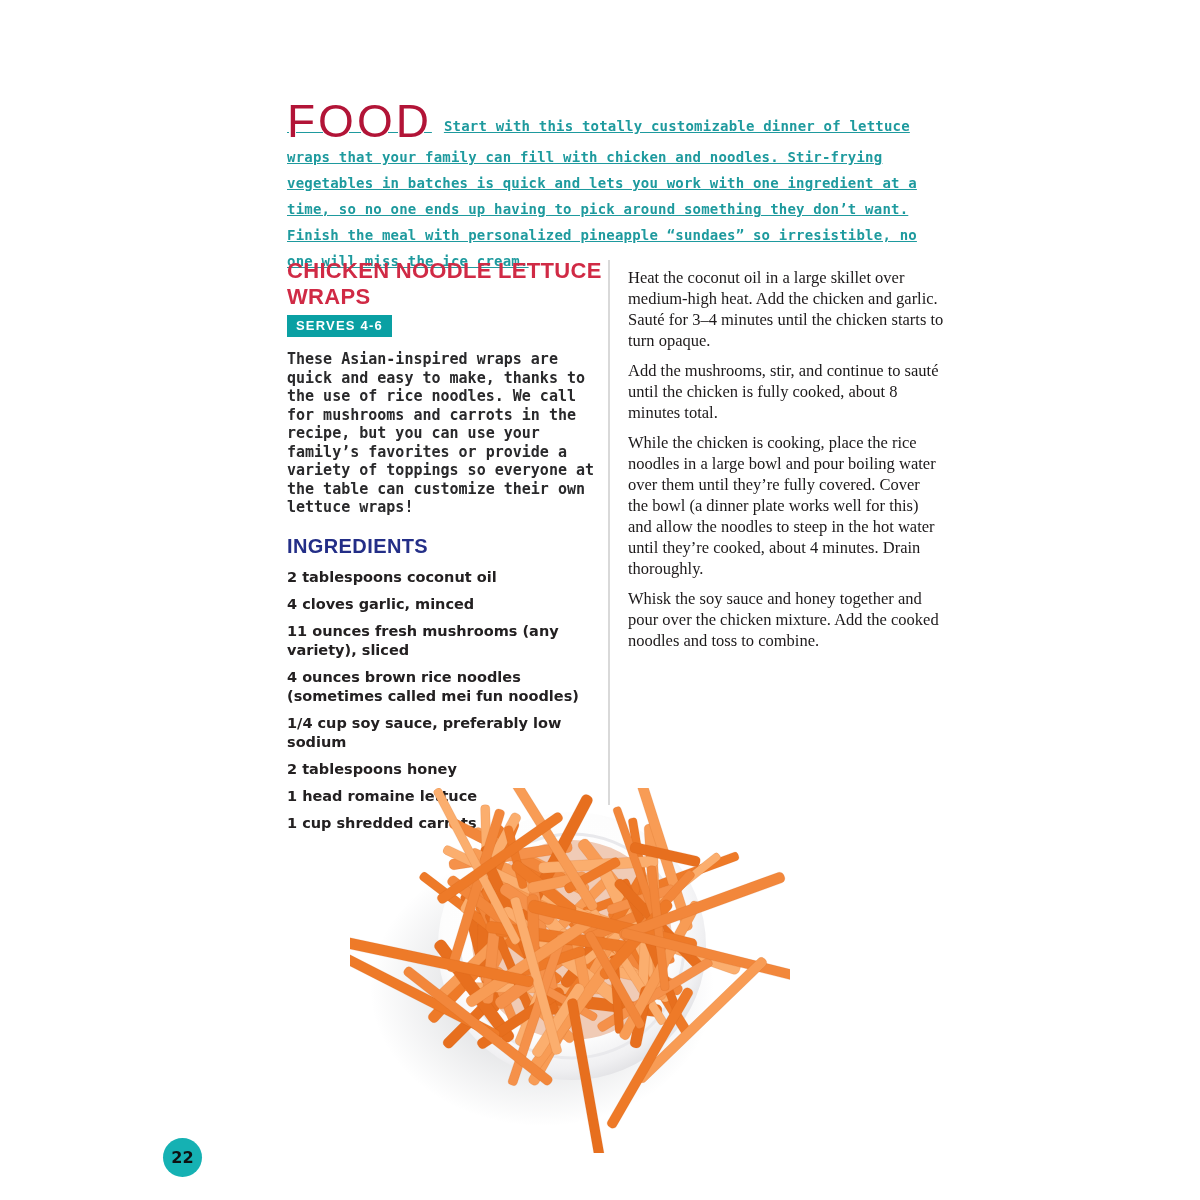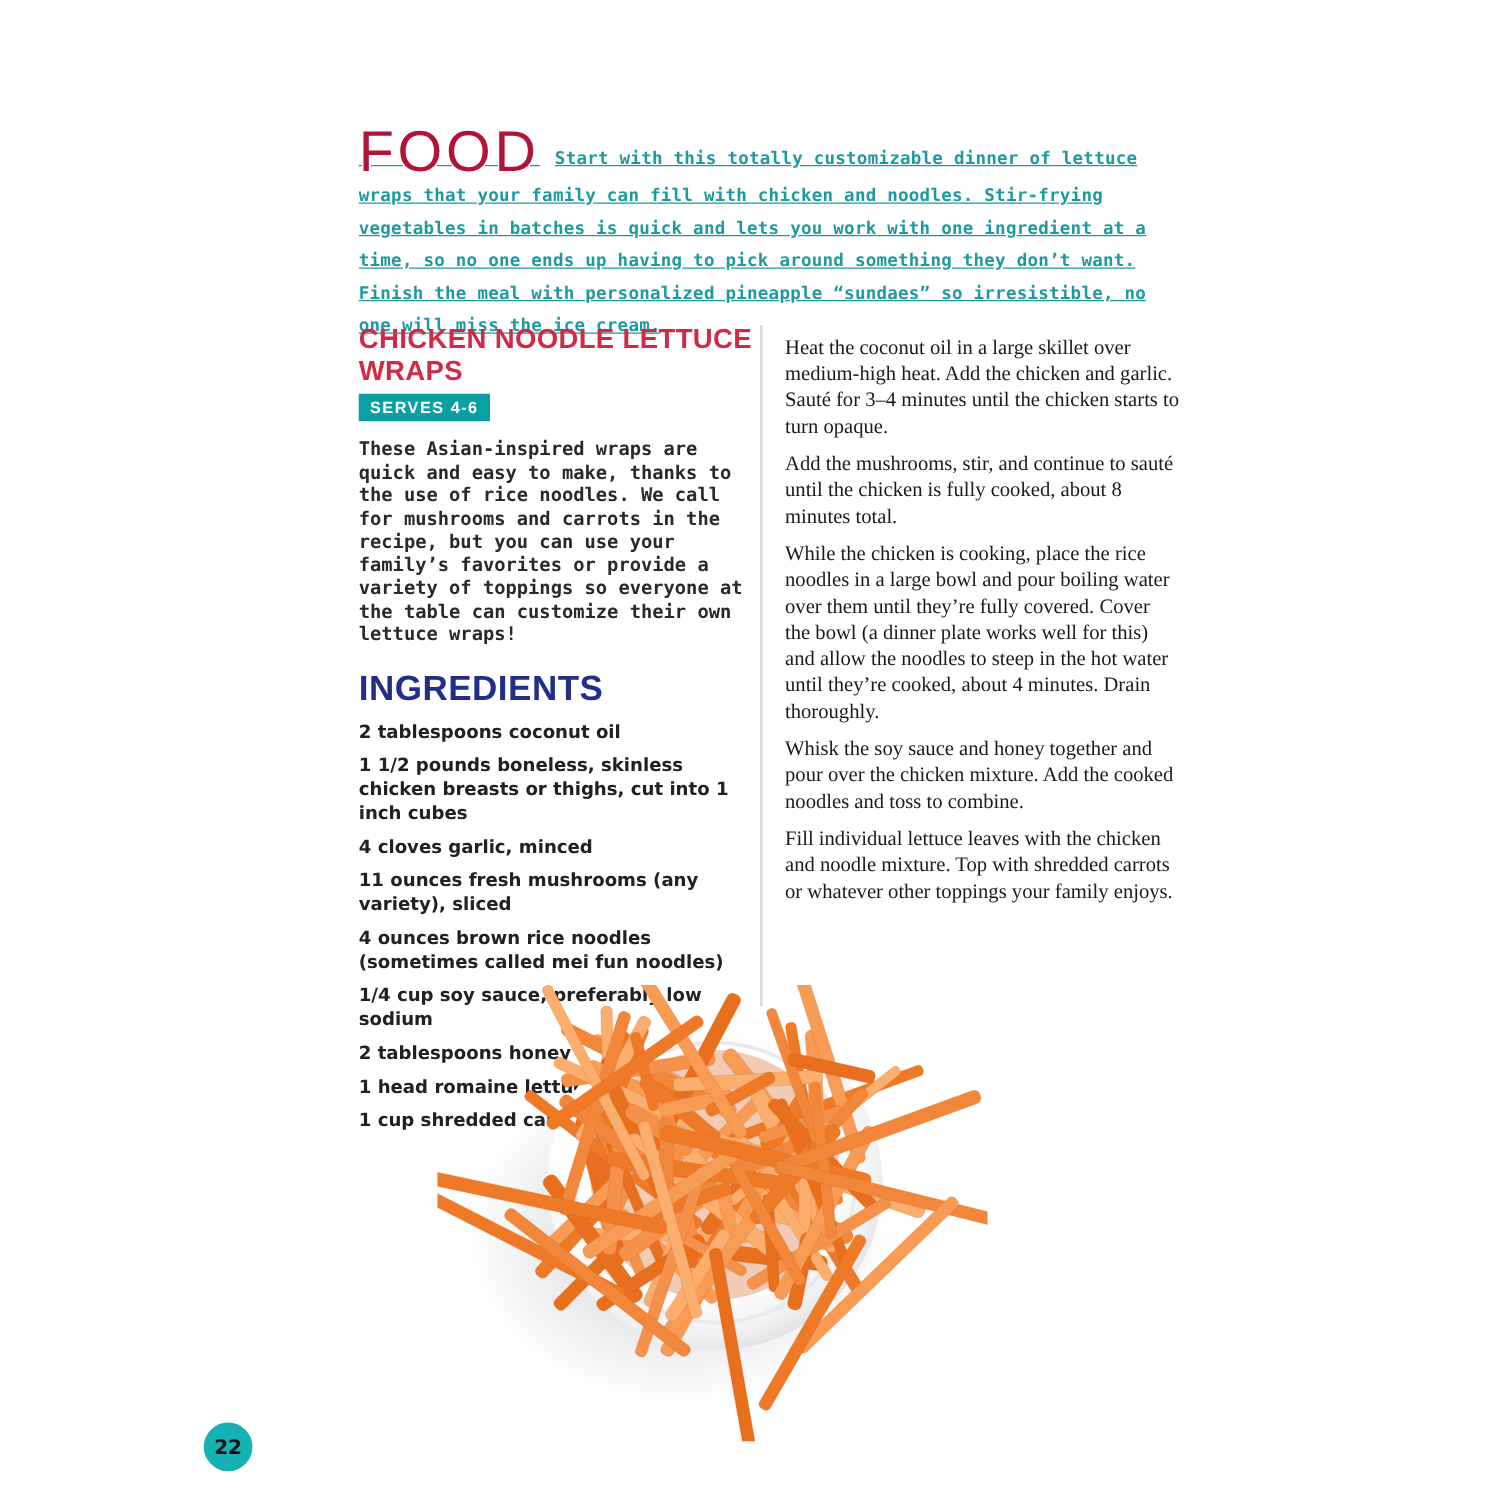--- a/index.html
+++ b/index.html
@@ -21,21 +21,21 @@
   .left-col{position:absolute;left:287px;top:258px;width:315px;}
   .recipe-title{margin:0;font-size:22px;font-weight:700;color:var(--title_red);letter-spacing:.3px;}
   .serves{
     display:inline-block;background:var(--badge_teal);color:#ffffff;font-size:13px;font-weight:700;
     letter-spacing:1.2px;padding:3px 9px 4px;margin-top:5px;
   }
   .desc{
     font-family:"DejaVu Sans Mono","Liberation Mono",monospace;font-weight:600;
     font-size:15px;line-height:18.5px;color:#29292b;margin:13px 0 0;
   }
-  .ing-head{font-size:28px;font-weight:700;color:var(--navy);letter-spacing:.4px;margin:18px 0 0;}
+  .ing-head{font-size:20px;font-weight:700;color:var(--navy);letter-spacing:.4px;margin:18px 0 0;}
   .ingredients{list-style:none;margin:10px 0 0;padding:0;}
   .ingredients li{
     font-family:"DejaVu Sans",sans-serif;font-weight:700;font-size:14.5px;line-height:19px;
     color:#232021;margin-bottom:8px;
   }
   .divider{position:absolute;left:608px;top:260px;width:2px;height:545px;background:var(--divider);}
   .right-col{position:absolute;left:628px;top:258px;width:316px;}
   .ins-head{font-size:20px;font-weight:700;color:var(--teal);letter-spacing:.4px;margin:0;}
   .instructions p{
     font-family:"Liberation Serif","DejaVu Serif",serif;font-size:16.5px;line-height:21px;
@@ -57,40 +57,38 @@
     <p class="intro"><span class="food">FOOD</span><span>Start with this totally customizable dinner of lettuce wraps that your family can fill with chicken and noodles. Stir-frying vegetables in batches is quick and lets you work with one ingredient at a time, so no one ends up having to pick around something they don’t want. Finish the meal with personalized pineapple “sundaes” so irresistible, no one will miss the ice cream.</span></p>
   </header>
 
   <section class="left-col">
     <h2 class="recipe-title">CHICKEN NOODLE LETTUCE WRAPS</h2>
     <div class="serves">SERVES 4-6</div>
     <p class="desc">These Asian-inspired wraps are quick and easy to make, thanks to the use of rice noodles. We call for mushrooms and carrots in the recipe, but you can use your family’s favorites or provide a variety of toppings so everyone at the table can customize their own lettuce wraps!</p>
     <h3 class="ing-head">INGREDIENTS</h3>
     <ul class="ingredients" id="ingredients">
         <li>2 tablespoons coconut oil</li>
-        <li>1 1/2 pounds boneless, skinless chicken breasts or thighs, cut into 1 inch cubes</li>
         <li>4 cloves garlic, minced</li>
         <li>11 ounces fresh mushrooms (any variety), sliced</li>
         <li>4 ounces brown rice noodles (sometimes called mei fun noodles)</li>
         <li>1/4 cup soy sauce, preferably low sodium</li>
         <li>2 tablespoons honey</li>
         <li>1 head romaine lettuce</li>
         <li>1 cup shredded carrots</li>
       </ul>
   </section>
 
   <div class="divider"></div>
 
   <section class="right-col">
     <div class="instructions" id="instructions">
         <p>Heat the coconut oil in a large skillet over medium-high heat. Add the chicken and garlic. Sauté for 3–4 minutes until the chicken starts to turn opaque.</p>
         <p>Add the mushrooms, stir, and continue to sauté until the chicken is fully cooked, about 8 minutes total.</p>
         <p>While the chicken is cooking, place the rice noodles in a large bowl and pour boiling water over them until they’re fully covered. Cover the bowl (a dinner plate works well for this) and allow the noodles to steep in the hot water until they’re cooked, about 4 minutes. Drain thoroughly.</p>
         <p>Whisk the soy sauce and honey together and pour over the chicken mixture. Add the cooked noodles and toss to combine.</p>
-        <p>Fill individual lettuce leaves with the chicken and noodle mixture. Top with shredded carrots or whatever other toppings your family enjoys.</p>
       </div>
   </section>
 
   <figure class="carrot-figure">
     <svg id="carrot-svg" width="440" height="365" viewBox="0 0 440 365">
       <defs>
         <radialGradient id="shadow-g" cx="50%" cy="50%" r="50%">
           <stop offset="0%" stop-color="rgba(100,105,115,0.30)"></stop>
           <stop offset="55%" stop-color="rgba(100,105,115,0.15)"></stop>
           <stop offset="100%" stop-color="rgba(100,105,115,0)"></stop>

